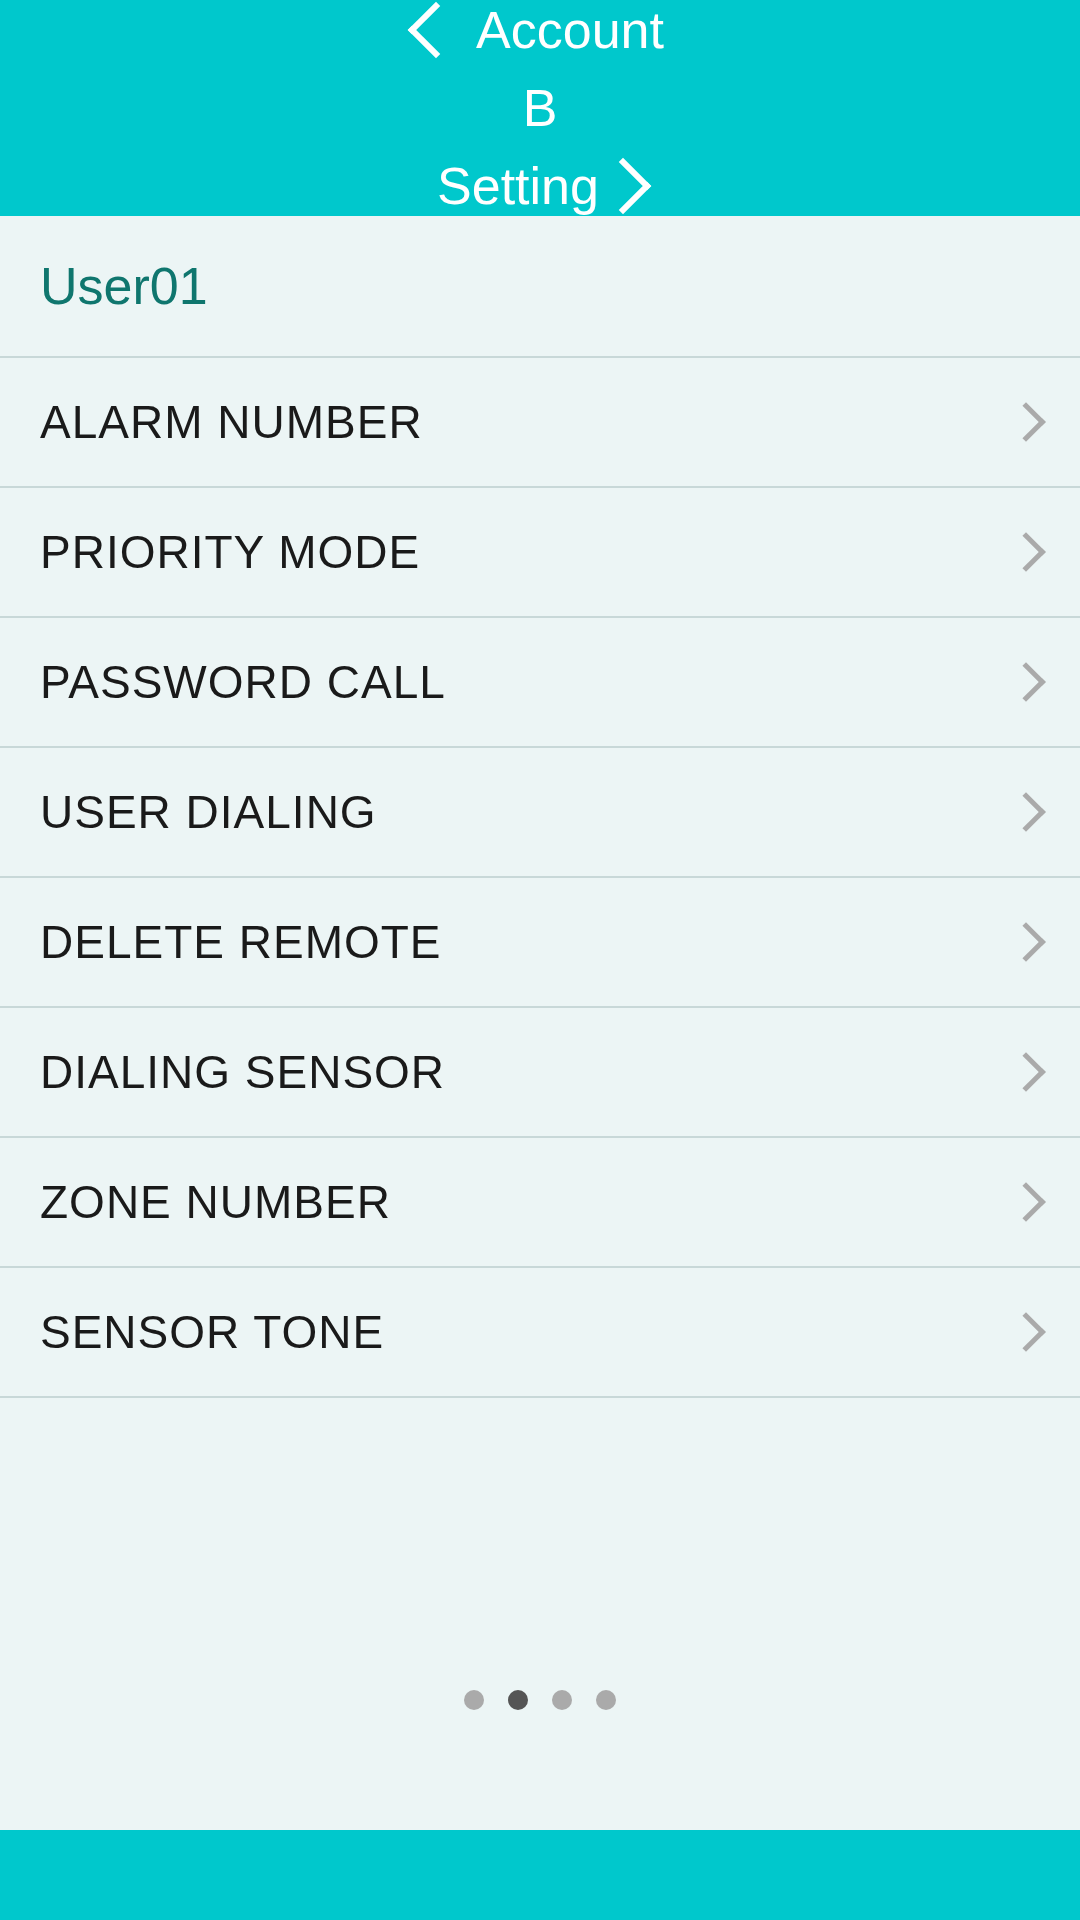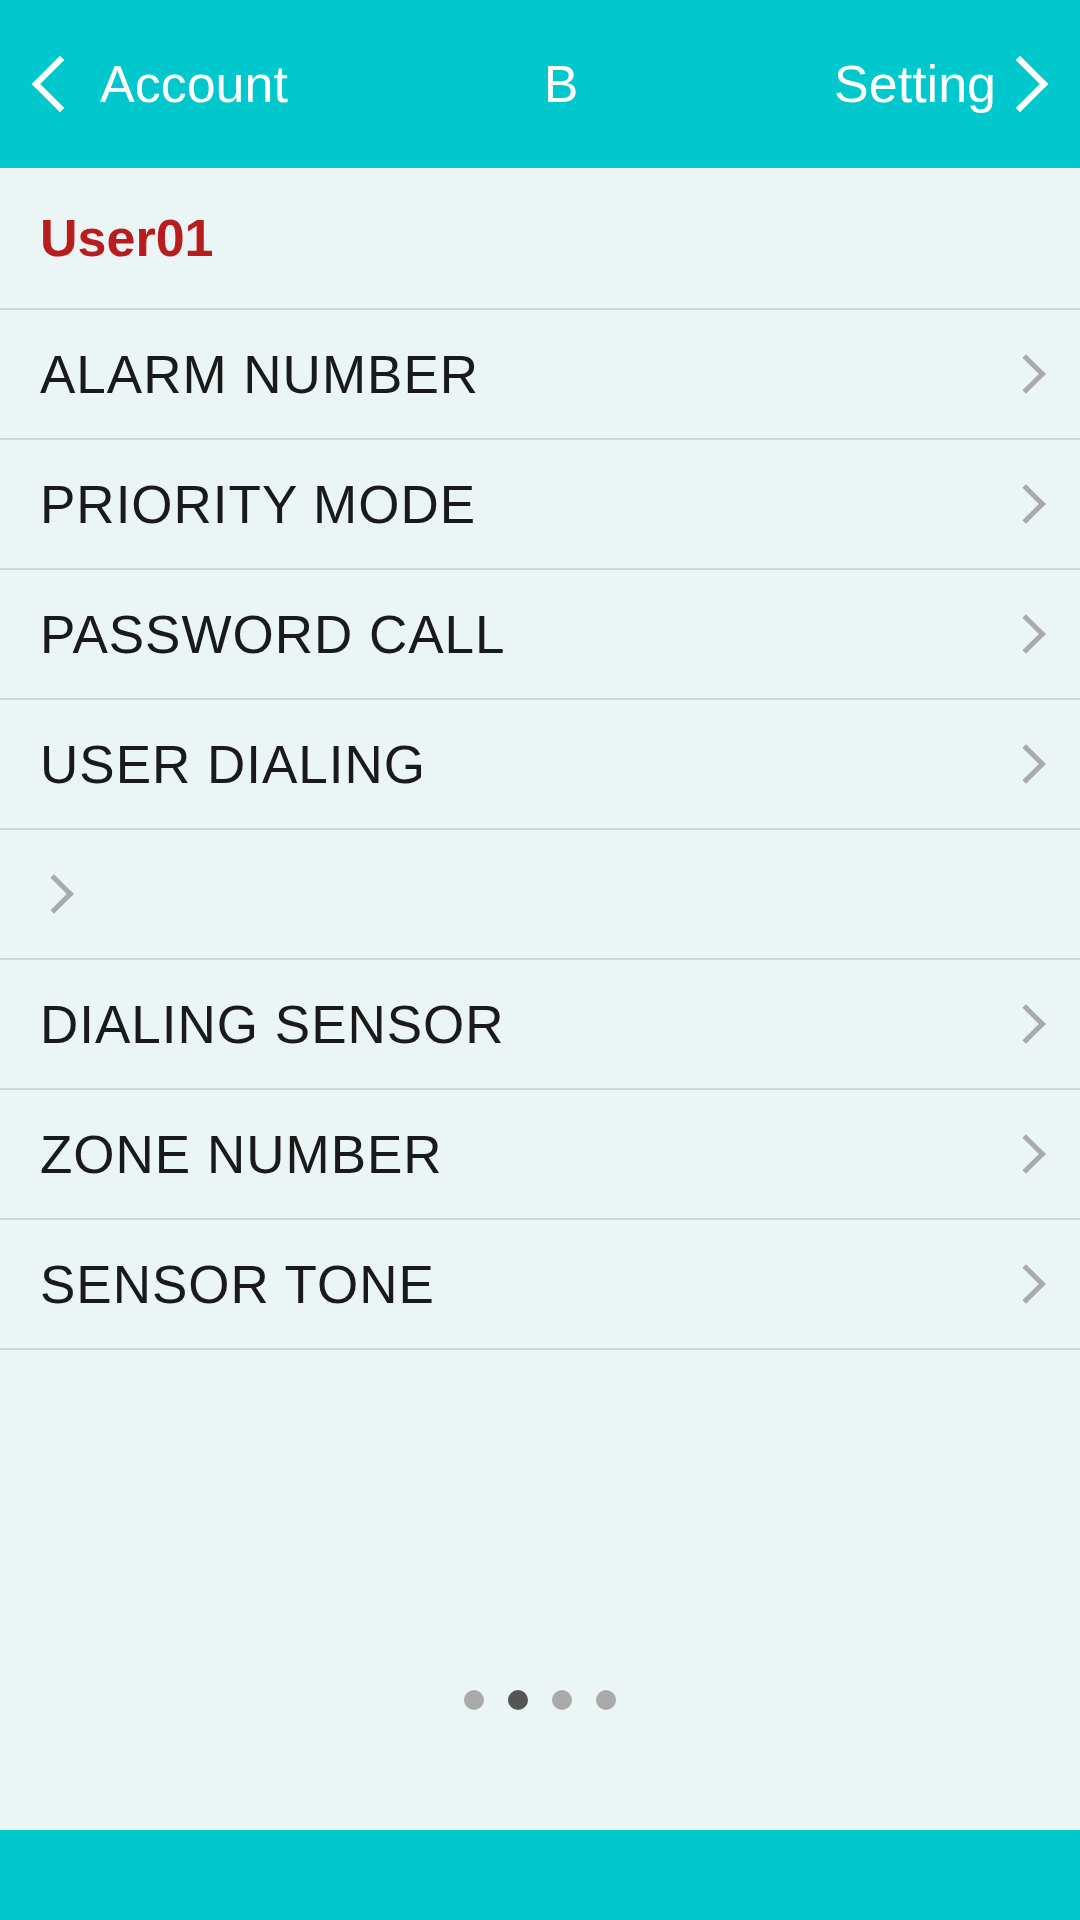--- a/index.html
+++ b/index.html
@@ -15,26 +15,27 @@
       background-color: #e8f5f5;
       font-family: 'Arial', sans-serif;
       display: flex;
       flex-direction: column;
       overflow: hidden;
     }
 
     
     .header {
       background-color: #00c8cc;
-      height: 168px;
+      height: 216px;
       display: flex;
       align-items: center;
       justify-content: space-between;
       padding: 0 40px;
       flex-shrink: 0;
+      flex-direction: column;
     }
 
     .header-left {
       display: flex;
       align-items: center;
       gap: 20px;
       color: white;
       font-size: 52px;
       font-weight: 400;
     }
@@ -83,22 +84,22 @@
 
     
     .username-row {
       padding: 40px 40px;
       border-bottom: 2px solid #c8d8d8;
       background-color: #ecf5f5;
     }
 
     .username-text {
       font-size: 52px;
-      color: #b91c1c;
-      font-weight: 700;
+      color: #0f766e;
+      font-weight: 400;
     }
 
     
     .menu-list {
       flex: 1;
       display: flex;
       flex-direction: column;
     }
 
     .menu-item {
@@ -106,21 +107,21 @@
       align-items: center;
       justify-content: space-between;
       padding: 0 40px;
       height: 130px;
       border-bottom: 2px solid #c8d8d8;
       background-color: #ecf5f5;
       cursor: pointer;
     }
 
     .menu-item-label {
-      font-size: 53px;
+      font-size: 46px;
       color: #1a1a1a;
       font-weight: 400;
       letter-spacing: 1px;
     }
 
     .chevron-right-gray {
       width: 28px;
       height: 28px;
       border-right: 5px solid #aaa;
       border-top: 5px solid #aaa;
@@ -199,20 +200,21 @@
       </div>
       <div class="menu-item">
         <span class="menu-item-label">PASSWORD CALL</span>
         <span class="chevron-right-gray"></span>
       </div>
       <div class="menu-item">
         <span class="menu-item-label">USER DIALING</span>
         <span class="chevron-right-gray"></span>
       </div>
       <div class="menu-item">
+        <span class="menu-item-label">DELETE REMOTE</span>
         <span class="chevron-right-gray"></span>
       </div>
       <div class="menu-item">
         <span class="menu-item-label">DIALING SENSOR</span>
         <span class="chevron-right-gray"></span>
       </div>
       <div class="menu-item">
         <span class="menu-item-label">ZONE NUMBER</span>
         <span class="chevron-right-gray"></span>
       </div>

